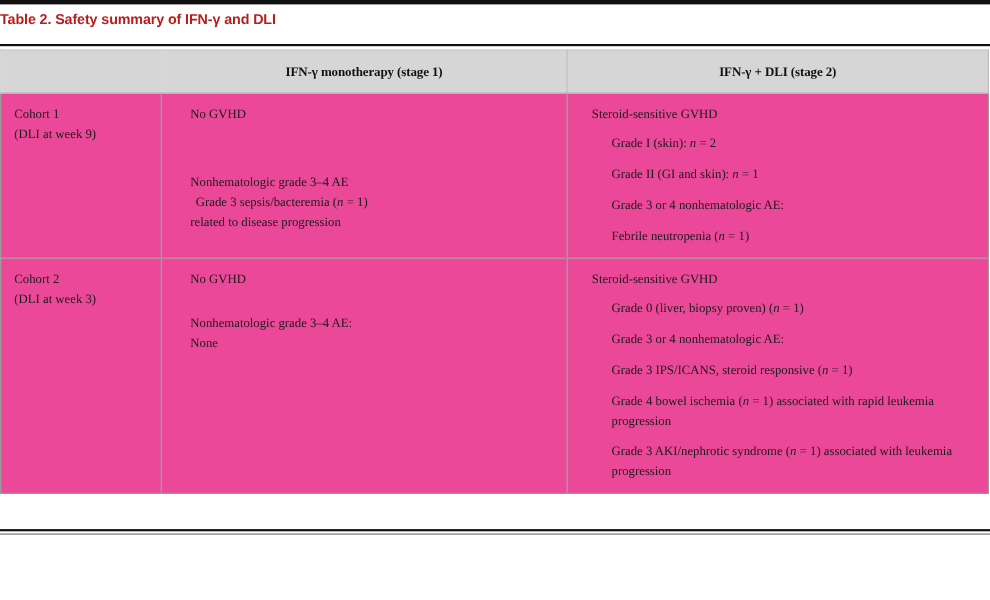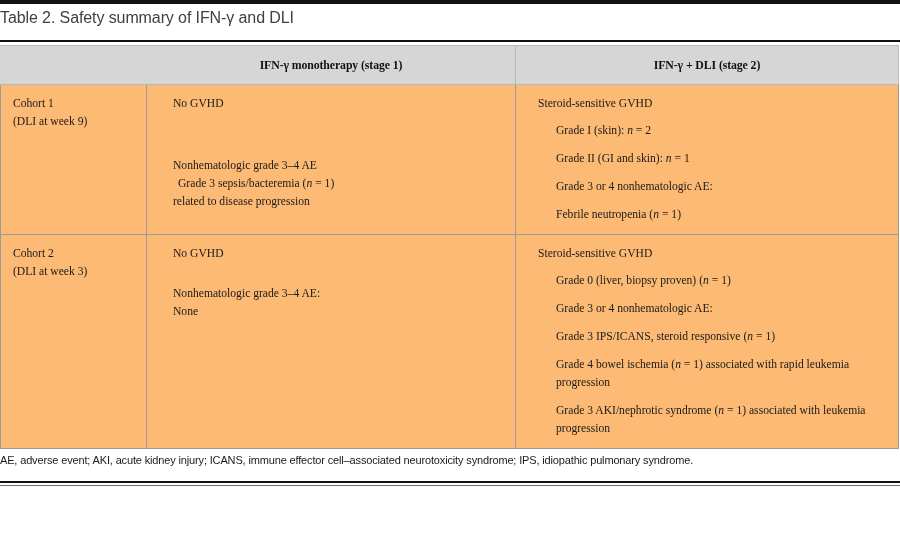--- a/index.html
+++ b/index.html
@@ -29,24 +29,24 @@
     width: 900px;
     height: 4px;
     background: #111111;
   }
 
   .table-title {
     position: absolute;
     left: 0;
     top: 10px;
     width: 880px;
-    font-size: 16px;
-    font-weight: normal;
+    font-size: 13px;
+    font-weight: bold;
     letter-spacing: -0.1px;
-    color: #404040;
+    color: #b91c1c;
     line-height: 16px;
   }
 
   
   .title-rule {
     position: absolute;
     left: 0;
     top: 40px;
     width: 900px;
     height: 2px;
@@ -81,21 +81,21 @@
   }
   table.safety thead th.blank-head {
     border-right: 1px solid #d6d6d6;
     border-left: 1px solid #d6d6d6;
   }
 
   table.safety tbody td {
     border: 1px solid #9a9a9a;
     vertical-align: top;
     padding: 0;
-    background: #fdba74;
+    background: #ec4899;
   }
 
   .cell-pad {
     padding: 10px 10px 10px 14px;
     line-height: 18px;
   }
   .cell-pad.col1 {
     padding-left: 12px;
     padding-top: 10px;
   }
@@ -228,18 +228,17 @@
             <span class="sub-item"><span>Grade 3 IPS/ICANS, steroid responsive (</span><em class="ital">n</em><span> = 1)</span></span>
             <span class="sub-item"><span>Grade 4 bowel ischemia (</span><em class="ital">n</em><span> = 1) associated with rapid leukemia progression</span></span>
             <span class="sub-item"><span>Grade 3 AKI/nephrotic syndrome (</span><em class="ital">n</em><span> = 1) associated with leukemia progression</span></span>
           </div>
         </td>
       </tr>
 
     </tbody>
   </table>
 
-  <div class="footnote">AE, adverse event; AKI, acute kidney injury; ICANS, immune effector cell–associated neurotoxicity syndrome; IPS, idiopathic pulmonary syndrome.</div>
 
   <div class="bottom-rule-a"></div>
   <div class="bottom-rule-b"></div>
 
 </div>
 
 </body></html>

